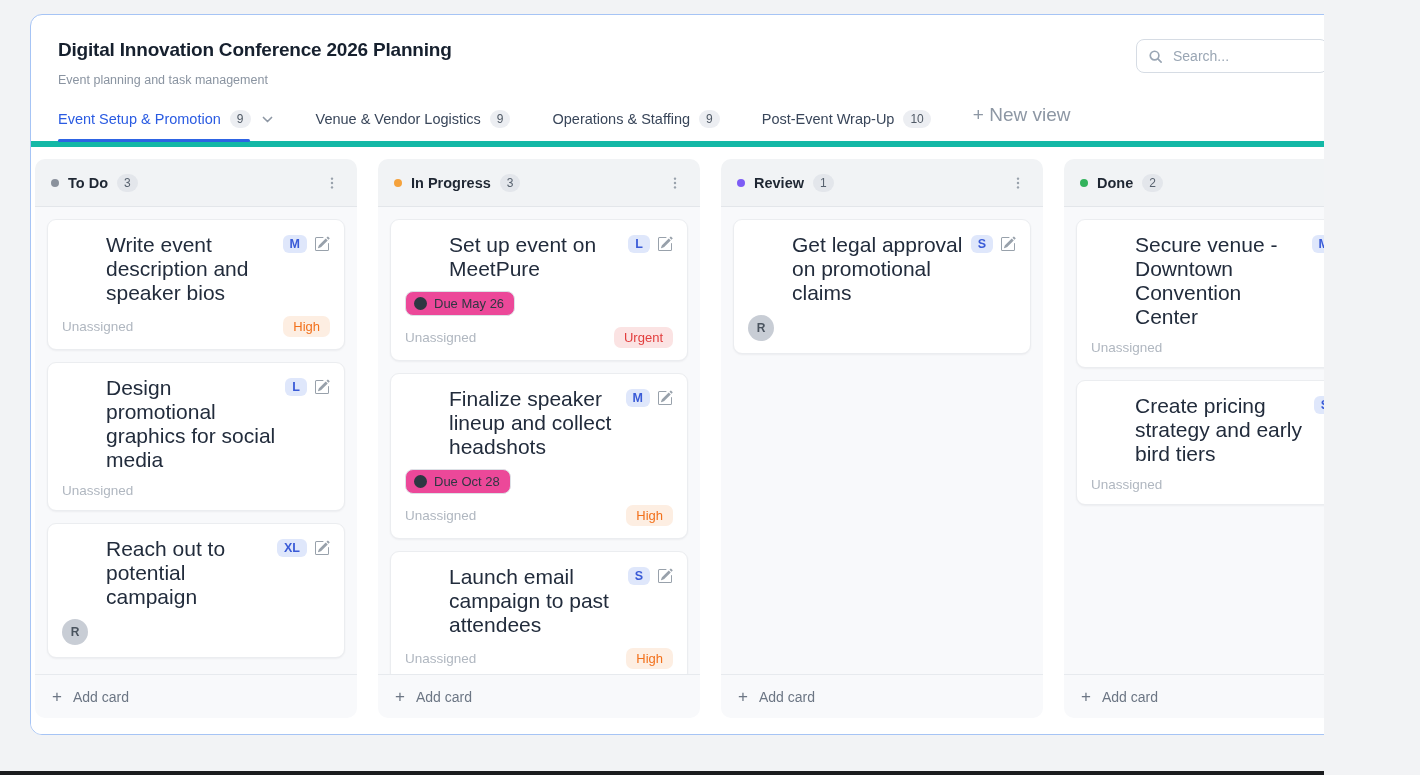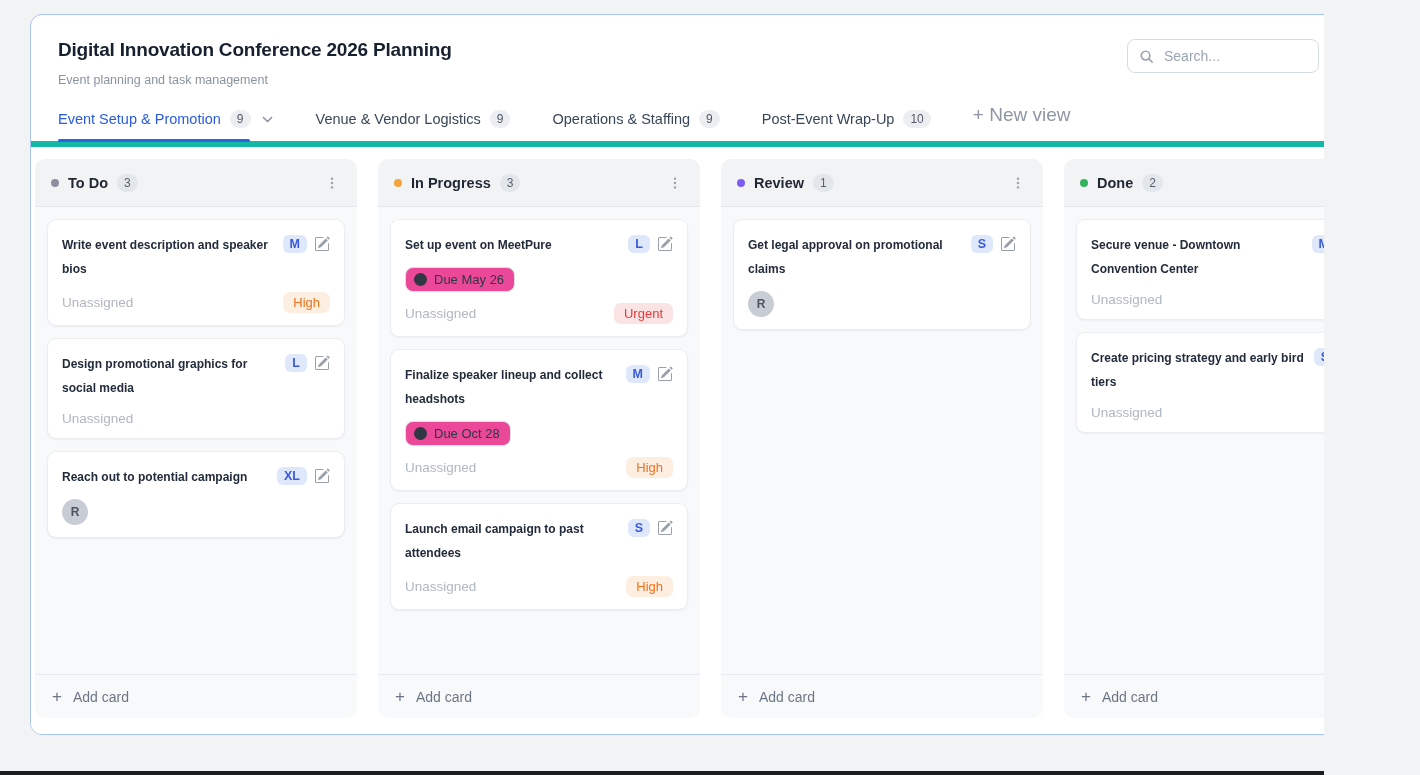--- a/index.html
+++ b/index.html
@@ -18,21 +18,21 @@
     border: 1px solid #a6c4f5;
     border-radius: 12px;
     overflow: hidden;
     display: flex; flex-direction: column;
   }
 
   
   .header-top { display: flex; justify-content: space-between; align-items: flex-start; padding: 24px 27px 0; }
   .page-title { margin: 0; font-size: 19px; font-weight: bold; color: #16202e; letter-spacing: -0.2px; }
   .page-subtitle { margin-top: 12px; font-size: 12.5px; color: #8a94a1; }
-  .header-actions { display: flex; gap: 9px; align-items: center; }
+  .header-actions { display: flex; align-items: center; }
   .search-box {
     display: flex; align-items: center; gap: 8px;
     width: 192px; height: 34px; padding: 0 11px;
     border: 1px solid #d6dce4; border-radius: 8px; background: #fff;
     color: #9aa6b4;
   }
   .search-box input {
     border: none; outline: none; width: 100%; font-size: 14px;
     font-family: "Liberation Sans", sans-serif; color: #333; background: transparent;
   }
@@ -77,21 +77,21 @@
     padding: 0 17px; color: #6c7684; font-size: 14px; cursor: pointer;
   }
   .plus-glyph { font-size: 17px; line-height: 1; color: #6c7684; }
 
   
   .card {
     background: #fff; border: 1px solid #ebedf0; border-radius: 9px;
     padding: 13px 14px 12px; box-shadow: 0 1px 2px rgba(16,24,40,.05); cursor: pointer;
   }
   .card-top { display: flex; gap: 8px; }
-  .card-title { flex: 1; font-size: 12px; line-height: 24px; color: #222c3c; font-weight: 700; }
+  .card-title { flex: 1; font-size: 21px; line-height: 24px; color: #222c3c; font-weight: 400; margin-left: 44px; }
   .card-actions { display: flex; gap: 7px; align-items: center; padding-top: 2px; align-self: flex-start; }
   .size-badge { background: #dfe7fb; color: #3a5bd7; font-size: 12.5px; font-weight: bold; padding: 2px 7px; border-radius: 6px; }
   .edit-btn { color: #98a1ab; background: none; border: none; padding: 0; cursor: pointer; display: flex; }
   .due-pill {
     display: inline-flex; align-items: center; gap: 7px; margin-top: 10px;
     background: #ec4899; border: 1px solid #dde1e6; border-radius: 8px;
     padding: 4px 10px 4px 8px; font-size: 13px; color: #2e3742;
   }
   .due-pill .clk { display: flex; color: #2e3742; }
   .card-meta { display: flex; justify-content: space-between; align-items: center; margin-top: 11px; }

